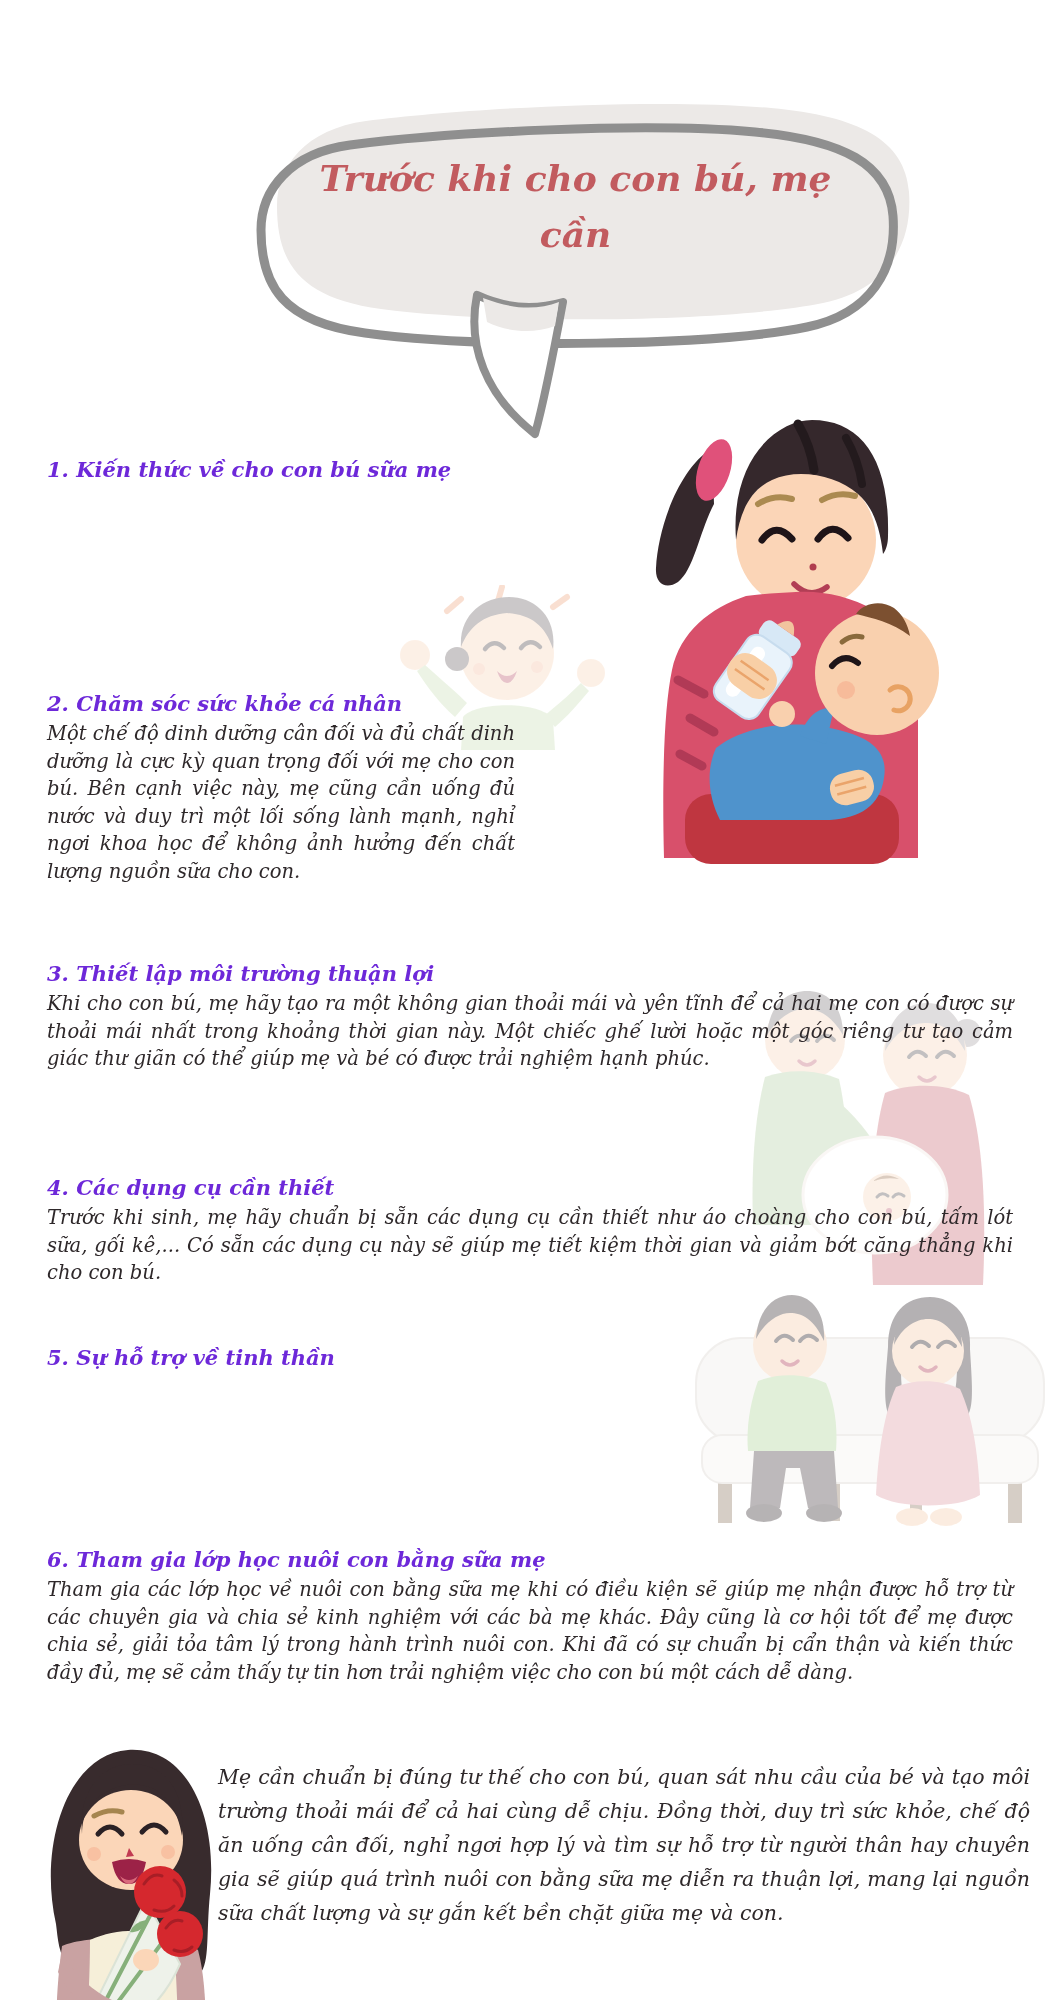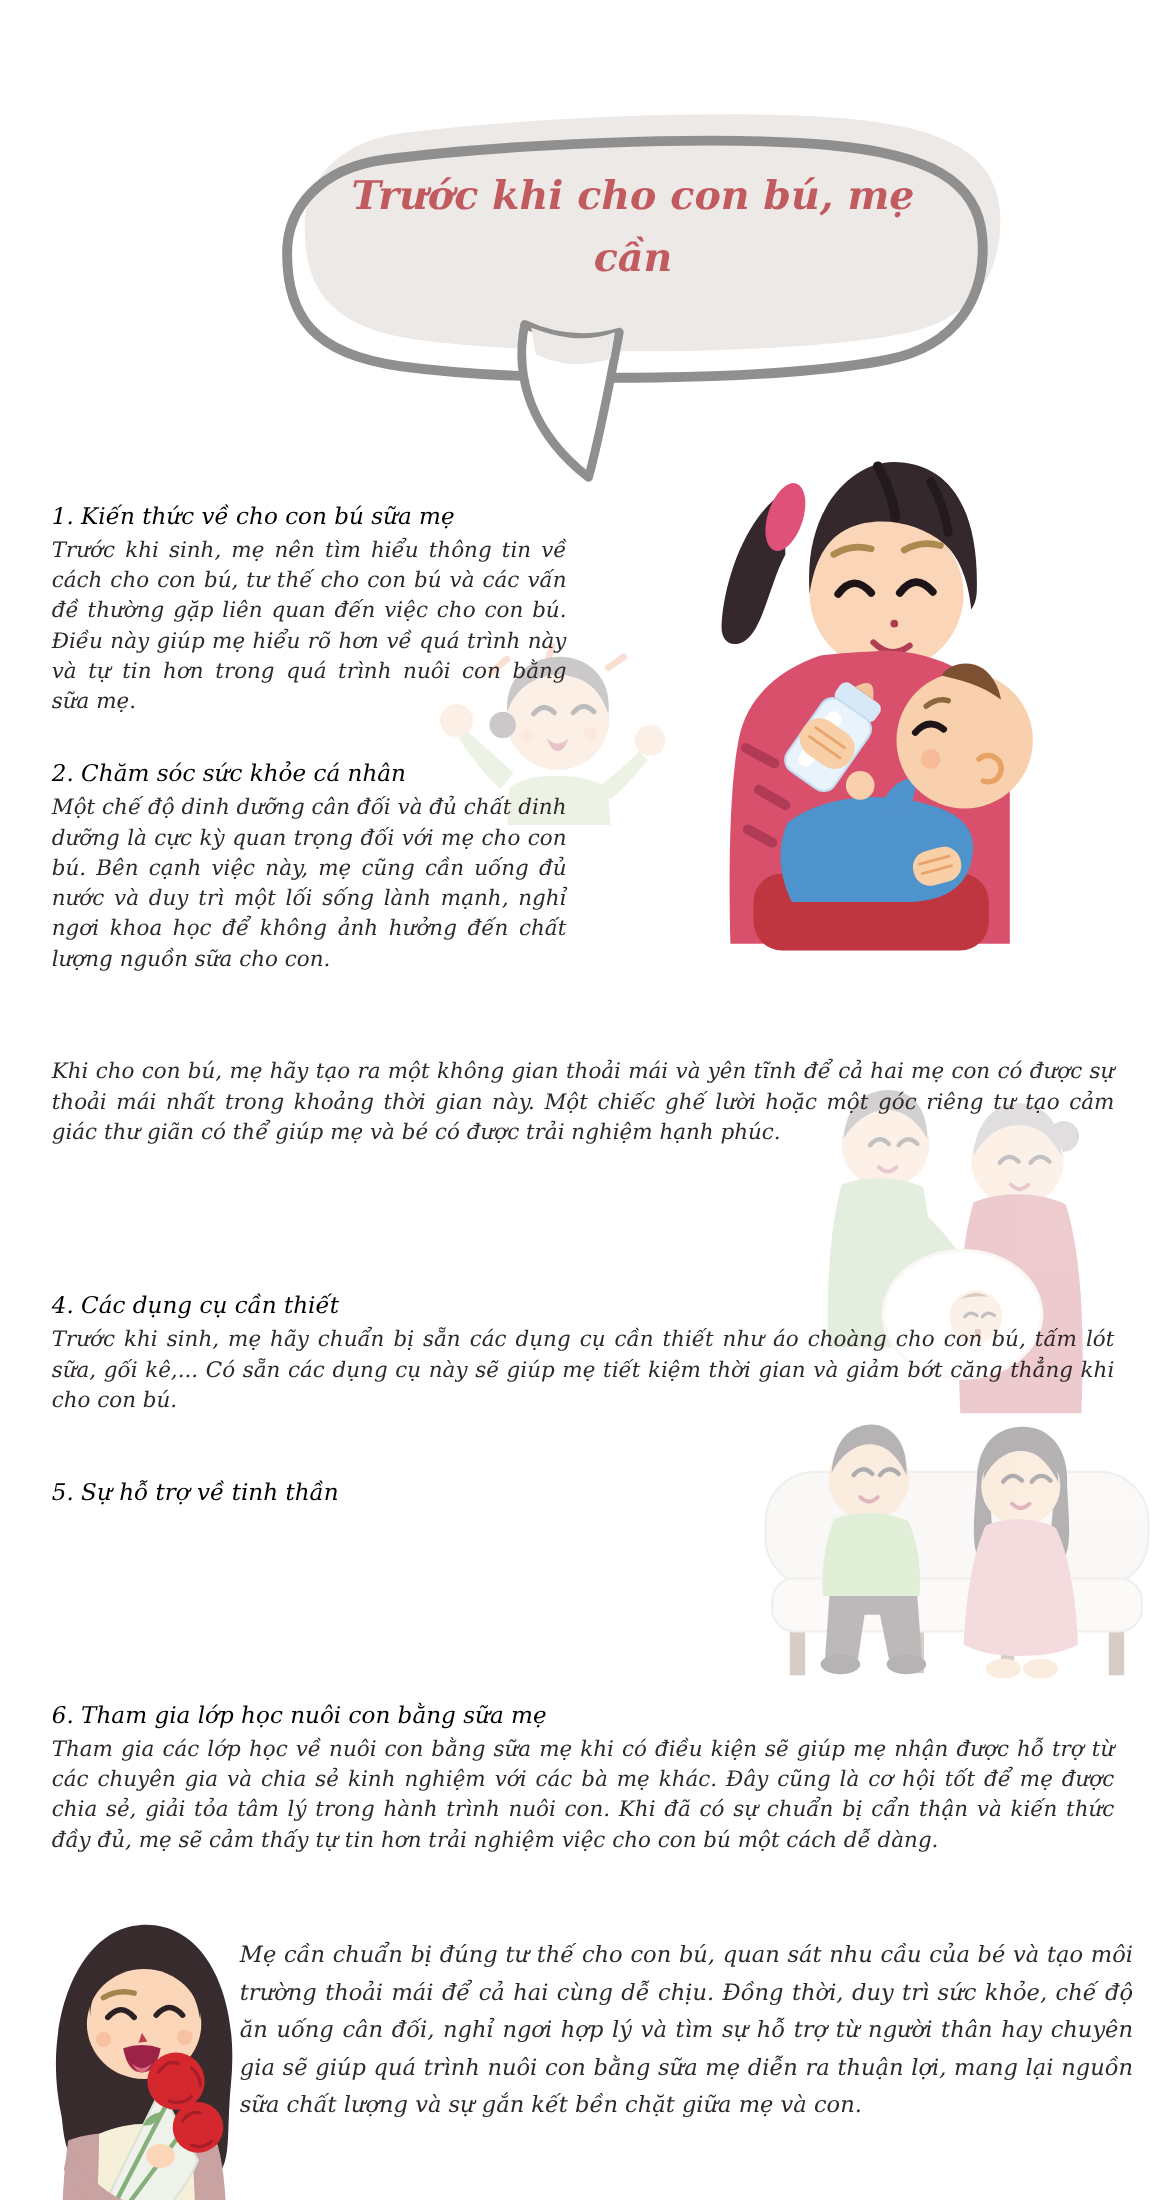--- a/index.html
+++ b/index.html
@@ -5,21 +5,21 @@
   html,body{margin:0;padding:0;background:#ffffff;}
   .page{position:relative;width:1052px;height:2000px;background:#ffffff;overflow:hidden;
         font-family:"DejaVu Serif","Liberation Serif",serif;color:#2e282a;margin-top:40px;}
   
   .bubble{position:absolute;left:215px;top:50px;width:710px;height:365px;z-index:3;}
   .bubble svg{position:absolute;left:0;top:0;}
   .bubble-text{position:absolute;left:88px;top:60px;width:545px;text-align:center;
     font-style:italic;font-weight:bold;font-size:36px;line-height:56px;color:#c25b5f;}
   
   .sec{position:absolute;z-index:2;font-style:italic;}
-  .sec h2{margin:0 0 3px 0;font-size:21px;line-height:27px;font-weight:normal;color:#000000;}
+  .sec h2{margin:0 0 3px 0;font-size:21px;line-height:27px;font-weight:bold;color:#6d28d9;}
   .sec p{margin:0;font-size:19.5px;line-height:27.5px;text-align:justify;color:#2e282a;}
   .s1{left:47px;top:416px;width:468px;}
   .s2{left:47px;top:650px;width:468px;}
   .s3{left:47px;top:920px;width:966px;}
   .s4{left:47px;top:1134px;width:966px;}
   .s5{left:47px;top:1304px;width:966px;}
   .s6{left:47px;top:1506px;width:966px;}
   .conclusion{left:218px;top:1720px;width:812px;}
   .conclusion p{font-size:20.5px;line-height:34px;}
   
@@ -178,29 +178,29 @@
     <circle cx="152" cy="210" r="23" fill="#d5282e"></circle>
     <path d="M138,204 q7,-10 16,-7 M146,226 q10,4 18,-3" stroke="#a81e26" stroke-width="3" fill="none" stroke-linecap="round"></path>
     <path d="M118,196 q-12,2 -16,12 q12,2 16,-12 z" fill="#86b07a"></path>
     <ellipse cx="118" cy="236" rx="13" ry="11" fill="#fbd6b8"></ellipse>
     <path d="M34,230 C48,252 66,268 84,276 L76,292 C56,286 40,268 30,248 Z" fill="#c9a2a2"></path>
     <ellipse cx="82" cy="286" rx="12" ry="10" fill="#fbd6b8"></ellipse>
   </svg>
 
   <section class="sec s1">
     <h2>1. Kiến thức về cho con bú sữa mẹ</h2>
-    <p>Trước khi sinh, mẹ nên tìm hiểu thông tin về cách cho con bú, tư thế cho con bú và các vấn đề thường gặp liên quan đến việc cho con bú. Điều này giúp mẹ hiểu rõ hơn về quá trình này và tự tin hơn trong quá trình nuôi con bằng sữa mẹ.</p>
   </section>
 
   <section class="sec s2">
     <h2>2. Chăm sóc sức khỏe cá nhân</h2>
     <p>Một chế độ dinh dưỡng cân đối và đủ chất dinh dưỡng là cực kỳ quan trọng đối với mẹ cho con bú. Bên cạnh việc này, mẹ cũng cần uống đủ nước và duy trì một lối sống lành mạnh, nghỉ ngơi khoa học để không ảnh hưởng đến chất lượng nguồn sữa cho con.</p>
   </section>
 
   <section class="sec s3">
+    <h2>3. Thiết lập môi trường thuận lợi</h2>
     <p>Khi cho con bú, mẹ hãy tạo ra một không gian thoải mái và yên tĩnh để cả hai mẹ con có được sự thoải mái nhất trong khoảng thời gian này. Một chiếc ghế lười hoặc một góc riêng tư tạo cảm giác thư giãn có thể giúp mẹ và bé có được trải nghiệm hạnh phúc.</p>
   </section>
 
   <section class="sec s4">
     <h2>4. Các dụng cụ cần thiết</h2>
     <p>Trước khi sinh, mẹ hãy chuẩn bị sẵn các dụng cụ cần thiết như áo choàng cho con bú, tấm lót sữa, gối kê,... Có sẵn các dụng cụ này sẽ giúp mẹ tiết kiệm thời gian và giảm bớt căng thẳng khi cho con bú.</p>
   </section>
 
   <section class="sec s5">
     <h2>5. Sự hỗ trợ về tinh thần</h2>

